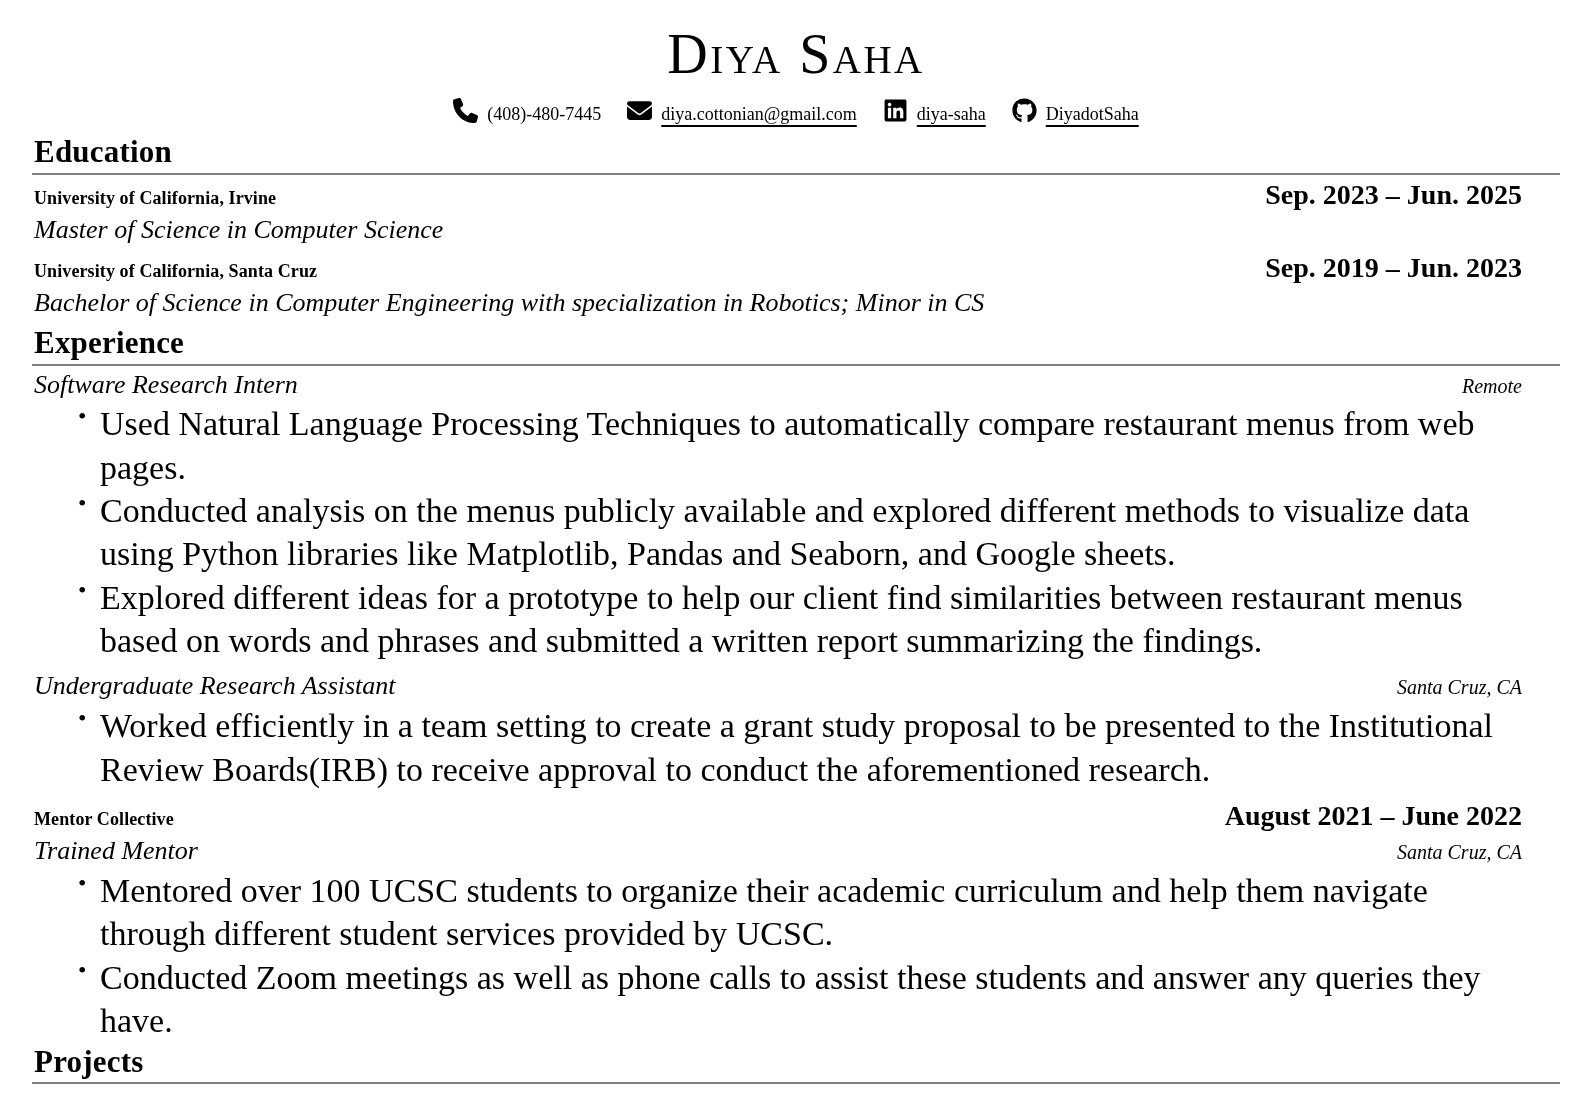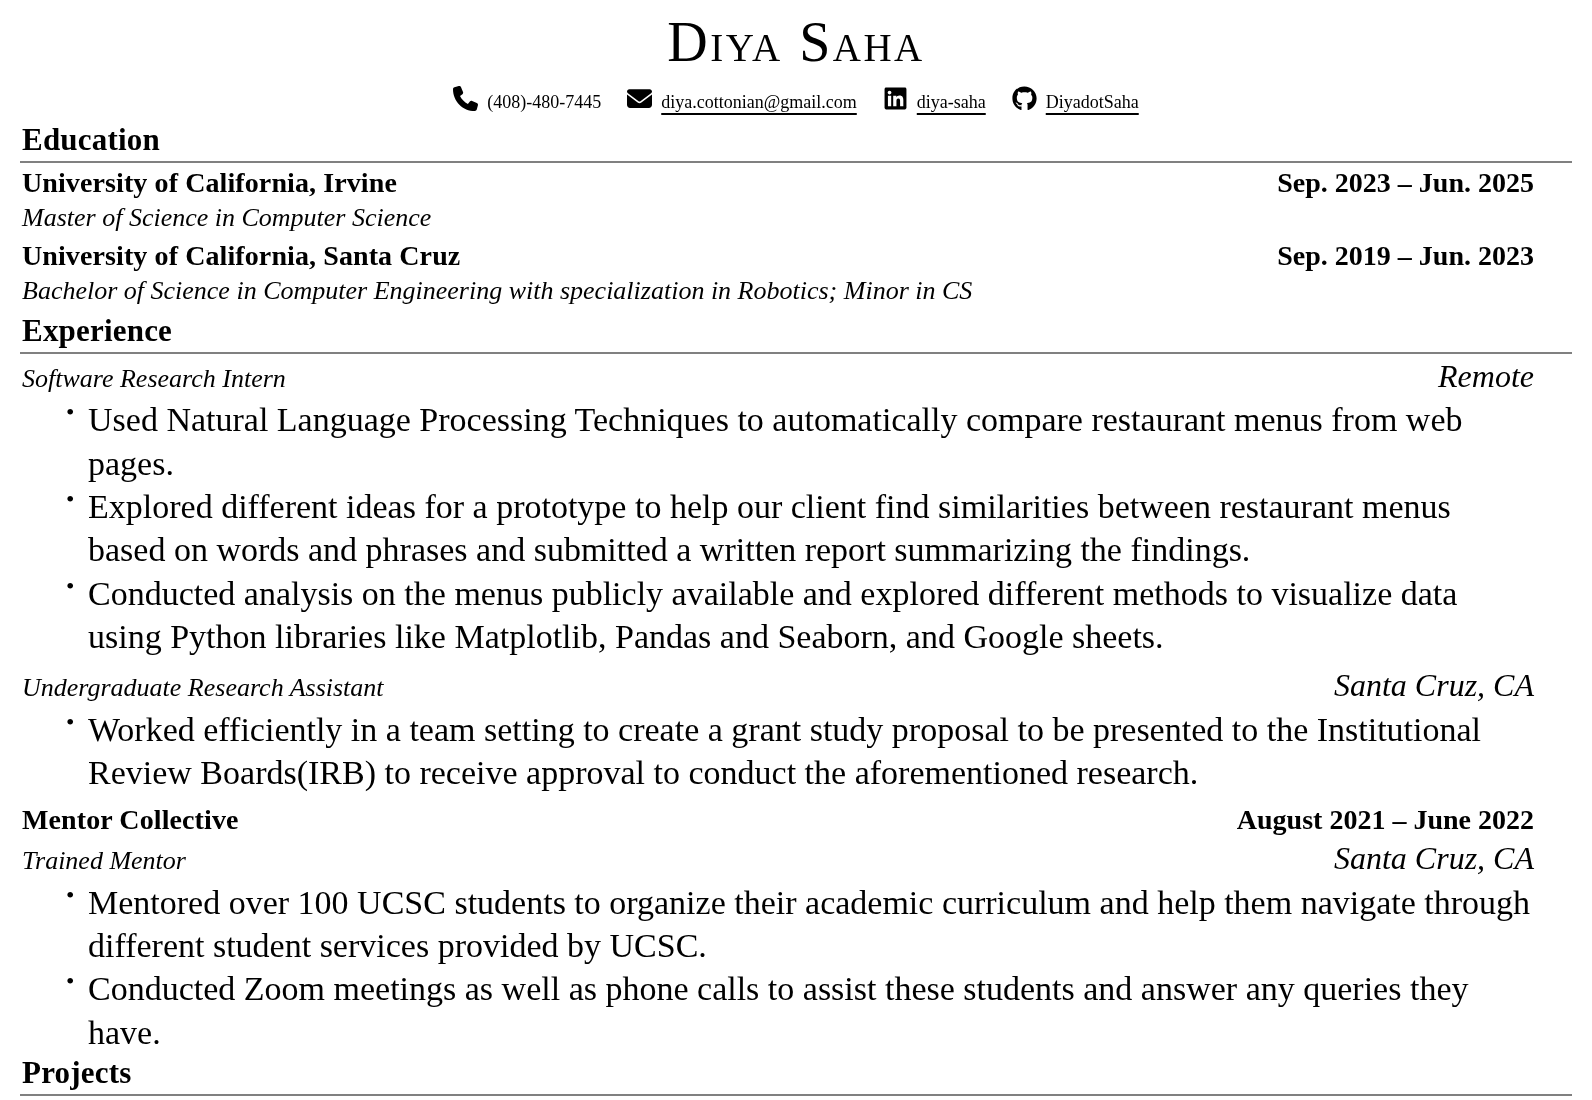--- a/index.html
+++ b/index.html
@@ -13,21 +13,21 @@
     overflow: hidden;
     font-family: "Liberation Serif", "DejaVu Serif", serif;
     color: #000000;
     -webkit-font-smoothing: antialiased;
   }
 
   .page {
     position: relative;
     width: 1592px;
     height: 1098px;
-    padding: 0;
+    padding: 12px;
     box-sizing: border-box;
   }
 
   
   .header {
     text-align: center;
     padding-top: 14px;
   }
   .name {
     font-size: 56px;
@@ -88,36 +88,36 @@
   
   .entry { padding: 0 58px 0 22px; }
   .entry-row {
     display: flex;
     justify-content: space-between;
     align-items: baseline;
     gap: 20px;
     line-height: 1.30;
   }
   .org {
-    font-size: 28px;
+    font-size: 18px;
     font-weight: bold;
     letter-spacing: 0.1px;
   }
   .dates {
     font-size: 28px;
     font-weight: bold;
     text-align: center;
     white-space: nowrap;
   }
   .role {
     font-size: 26px;
     font-style: italic;
   }
   .loc {
-    font-size: 32px;
+    font-size: 20px;
     font-style: italic;
     text-align: right;
     white-space: nowrap;
   }
 
   ul.bullets {
     margin: 1px 0 0 0;
     padding: 0 0 0 44px;
     list-style: none;
   }
@@ -222,22 +222,22 @@
     <div class="section-title">Experience</div>
     <div class="rule"></div>
 
     <div class="entry">
       <div class="entry-row">
         <div class="role">Software Research Intern</div>
         <div class="loc">Remote</div>
       </div>
       <ul class="bullets">
         <li>Used Natural Language Processing Techniques to automatically compare restaurant menus from web pages.</li>
+        <li>Conducted analysis on the menus publicly available and explored different methods to visualize data using Python libraries like Matplotlib, Pandas and Seaborn, and Google sheets.</li>
         <li>Explored different ideas for a prototype to help our client find similarities between restaurant menus based on words and phrases and submitted a written report summarizing the findings.</li>
-        <li>Conducted analysis on the menus publicly available and explored different methods to visualize data using Python libraries like Matplotlib, Pandas and Seaborn, and Google sheets.</li>
       </ul>
     </div>
 
     <div class="spacer-sm"></div>
 
     <div class="entry">
       <div class="entry-row">
         <div class="role">Undergraduate Research Assistant</div>
         <div class="loc">Santa Cruz, CA</div>
       </div>

